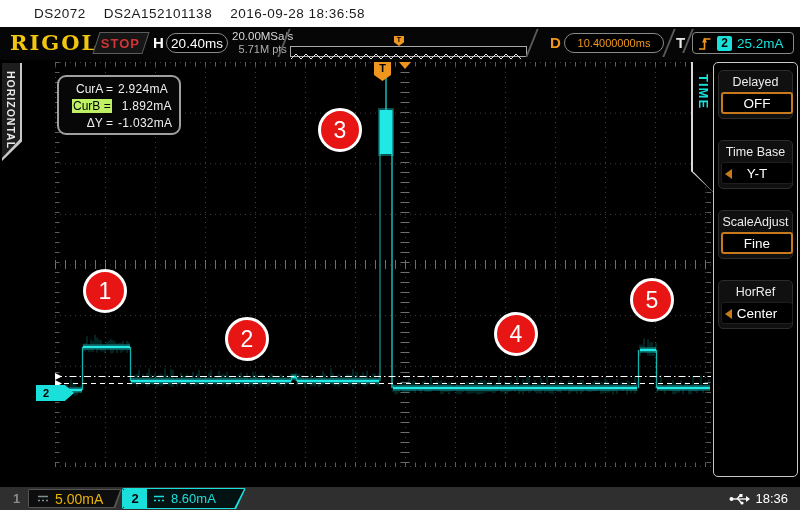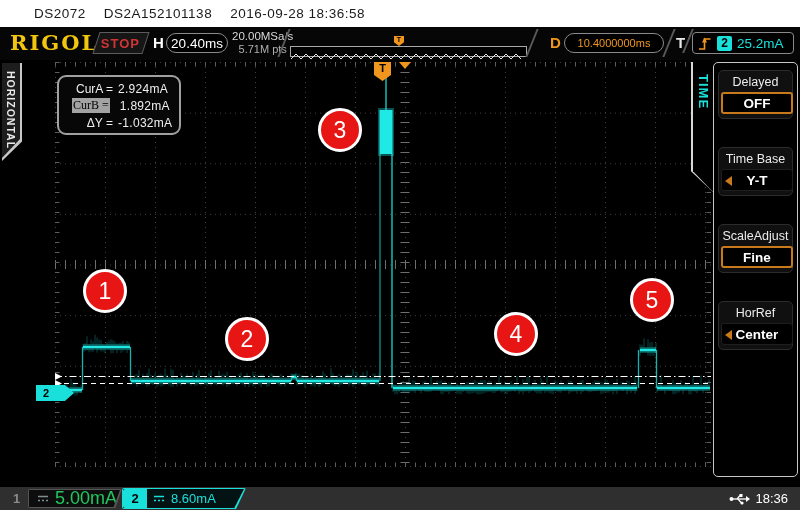--- a/index.html
+++ b/index.html
@@ -62,57 +62,57 @@
   .time-tab .vtext { color:#1ae0dc; font-size:13px; }
 
   
   #plot { position:absolute; left:55px; top:2px; width:656px; height:405px; }
   #plot svg { position:absolute; left:0; top:0; }
 
   .cursor-box { position:absolute; left:2px; top:13px; width:124px; height:60px; background:rgba(8,8,8,.92);
                 border:2px solid #a0a0a0; border-radius:9px; padding:3px 6px 0 4px; z-index:5; }
   .cur-row { display:flex; align-items:center; height:17px; font-size:12px; color:#f0f0f0; }
   .cur-row .lb { width:50px; text-align:right; margin-right:5px; }
-  .cur-row .lb.hl { background:#a3a3a3; color:#000; width:auto; padding:0 1px; margin-left:9px;font-family:Liberation Serif, serif; }
+  .cur-row .lb.hl { background:#bef264; color:#000; width:auto; padding:0 1px; margin-left:9px; }
   .cur-row .vl { letter-spacing:.3px; }
 
   .t-flag { position:absolute; left:319px; top:0; width:17px; height:19px; background:#f0961e;
             clip-path:polygon(0 0,100% 0,100% 68%,50% 100%,0 68%); color:#000; font-weight:bold;
             font-size:11px; text-align:center; line-height:13px; z-index:4; }
   .href-tri { position:absolute; left:344px; top:0; width:0; height:0; border-left:6px solid transparent;
               border-right:6px solid transparent; border-top:7px solid #f0961e; z-index:4; }
 
   .gnd-tag { position:absolute; left:36px; top:325px; width:38px; height:16px; background:#1ae0dc;
              clip-path:polygon(0 0,76% 0,100% 50%,76% 100%,0 100%); color:#000; font-weight:bold;
              font-size:11px; line-height:16px; padding-left:7px; z-index:4; }
 
   .ann { position:absolute; width:44px; height:44px; border-radius:50%; background:#e81515; border:3px solid #fff;
          color:#fff; font-size:23px; display:flex; align-items:center; justify-content:center; z-index:6; }
 
   
   .menu { position:absolute; left:713px; top:2px; width:85px; height:415px; background:#000;
-          border:1px solid #c8c8c8; border-radius:5px; padding:7px 4px; display:flex; flex-direction:column; gap:28px; }
+          border:1px solid #c8c8c8; border-radius:5px; padding:7px 4px; display:flex; flex-direction:column; gap:21px; }
   .mgroup { background:#101010; border:1px solid #2c2c2c; border-radius:5px; padding:2px 2px 4px; }
   .mlabel { color:#ececec; font-size:12.5px; text-align:center; height:19px; line-height:19px; }
   .mval { position:relative; width:72px; height:22px; margin:0 auto; background:#000; color:#fff; font-size:13.5px;
-          display:flex; align-items:center; justify-content:center; border:1px solid #1e1e1e; border-radius:3px;font-weight:bold; }
+          display:flex; align-items:center; justify-content:center; border:1px solid #1e1e1e; border-radius:3px; }
   .mval.sel { border:2px solid #c8791c; }
   .mval .arr { position:absolute; left:3px; top:6px; width:0; height:0; border-top:5px solid transparent;
                border-bottom:5px solid transparent; border-right:7px solid #c8791c; }
 
   
   .bottom { position:absolute; left:0; top:487px; width:800px; height:23px; background:#2f2f2f; }
   .ch-num { position:absolute; top:4px; font-size:13px; font-weight:bold; }
   .chbox { position:absolute; top:2px; }
   .chbox .bx-o { position:absolute; inset:0; }
   .chbox .bx-i { position:absolute; display:flex; align-items:center; gap:6px; padding-left:8px; }
   .ch1-box { left:28px; width:94px; height:19px; }
   .ch1-box .bx-o { background:#555; clip-path:polygon(0 0,100% 0,93% 100%,0 100%); border-radius:2px; }
   .ch1-box .bx-i { left:1px; top:1px; right:2px; bottom:1px; background:#0d0d0d;
-                   clip-path:polygon(0 0,100% 0,93% 100%,0 100%); color:#22c55e; font-size:18px; }
+                   clip-path:polygon(0 0,100% 0,93% 100%,0 100%); color:#eab308; font-size:14px; }
   .ch2-box { left:122px; top:1px; width:124px; height:21px; }
   .ch2-box .bx-o { background:#1ae0dc; clip-path:polygon(0 0,100% 0,92% 100%,0 100%); border-radius:2px; }
   .ch2-box .bx-i { left:1px; top:1px; right:2px; bottom:1px; background:#031212;
                    clip-path:polygon(0 0,100% 0,92% 100%,0 100%); color:#1ae0dc; font-size:13px; padding-left:0; }
   .ch2-chip { width:24px; height:19px; background:#1ae0dc; color:#000; font-weight:bold; font-size:13px;
               display:flex; align-items:center; justify-content:center; border-radius:2px 0 0 2px; }
   .clock { position:absolute; right:12px; top:4px; color:#fff; font-size:13px; display:flex; align-items:center; gap:4px; }
 </style>
 </head>
 <body>

